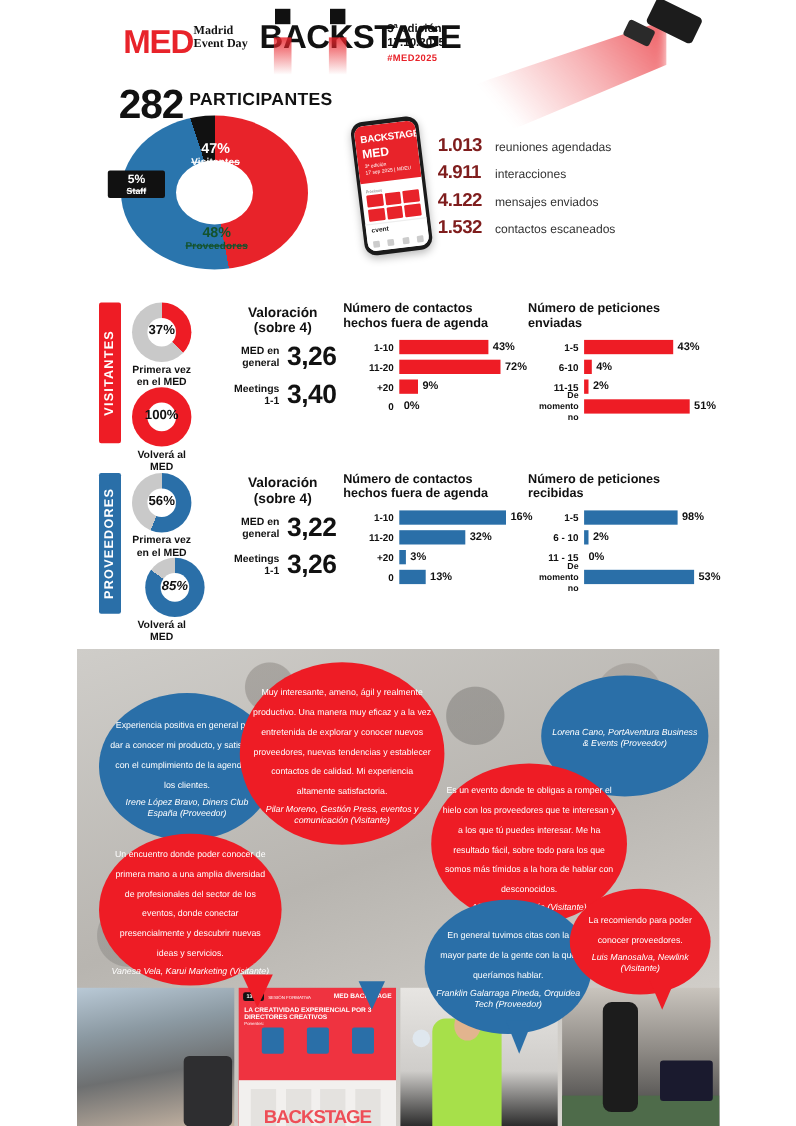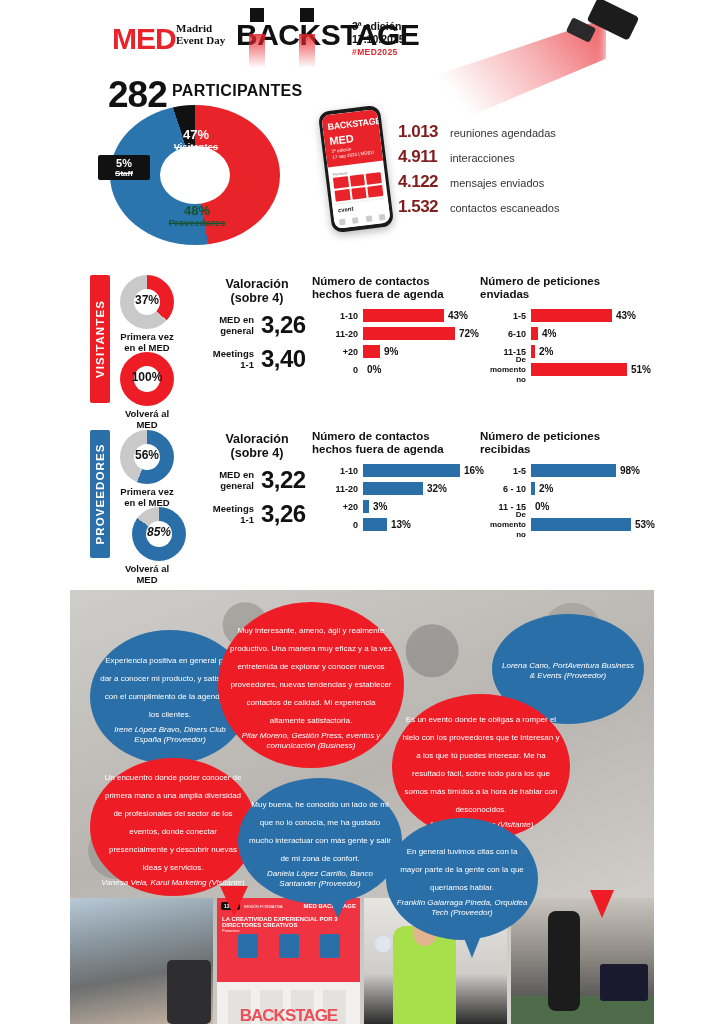--- a/index.html
+++ b/index.html
@@ -446,21 +446,21 @@
     <div class="bub blue" style="left:20px;top:40px;width:160px;height:134px;">
       <div>
         <span class="q">Experiencia positiva en general para dar a conocer mi producto, y satisfecha con el cumplimiento de la agenda de los clientes.</span>
         <span class="a">Irene López Bravo, Diners Club España (Proveedor)</span>
       </div>
     </div>
 
     <div class="bub red" style="left:148px;top:12px;width:186px;height:166px;z-index:3;">
       <div>
         <span class="q">Muy interesante, ameno, ágil y realmente productivo. Una manera muy eficaz y a la vez entretenida de explorar y conocer nuevos proveedores, nuevas tendencias y establecer contactos de calidad. Mi experiencia altamente satisfactoria.</span>
-        <span class="a">Pilar Moreno, Gestión Press, eventos y comunicación (Business)</span>
+        <span class="a">Pilar Moreno, Gestión Press, eventos y comunicación (Visitante)</span>
       </div>
     </div>
 
     <div class="bub blue" style="left:422px;top:24px;width:152px;height:110px;">
       <div>
         <span class="a">Lorena Cano, PortAventura Business &amp; Events (Proveedor)</span>
       </div>
     </div>
 
     <div class="bub red" style="left:322px;top:104px;width:178px;height:146px;z-index:4;align-items:flex-end;">
@@ -470,34 +470,34 @@
       </div>
     </div>
 
     <div class="bub red" style="left:20px;top:168px;width:166px;height:138px;z-index:3;">
       <div>
         <span class="q">Un encuentro donde poder conocer de primera mano a una amplia diversidad de profesionales del sector de los eventos, donde conectar presencialmente y descubrir nuevas ideas y servicios.</span>
         <span class="a">Vanesa Vela, Karui Marketing (Visitante)</span>
       </div>
     </div>
 
-    <div class="bub blue" style="left:168px;top:188px;width:164px;height:126px;z-index:4;">
-      <div>
-        <span class="q">Muy buena, he conocido un lado de mi que no lo conocía, me ha gustado mucho interactuar con más gente y salir de mi zona de confort.</span>
-        <span class="a">Daniela López Carrillo, Banco Santander (Proveedor)</span>
-      </div>
-    </div>
 
     <div class="bub blue" style="left:316px;top:228px;width:152px;height:122px;z-index:5;">
       <div>
         <span class="q">En general tuvimos citas con la mayor parte de la gente con la que queríamos hablar.</span>
         <span class="a">Franklin Galarraga Pineda, Orquidea Tech (Proveedor)</span>
       </div>
     </div>
 
+    <div class="bub red" style="left:448px;top:218px;width:128px;height:96px;z-index:5;">
+      <div>
+        <span class="q">La recomiendo para poder conocer proveedores.</span>
+        <span class="a">Luis Manosalva, Newlink (Visitante)</span>
+      </div>
+    </div>
 
     <div class="tail" style="left:150px;top:296px;border-left:14px solid transparent;border-right:14px solid transparent;border-top:30px solid #ee1c25;z-index:6;"></div>
     <div class="tail" style="left:256px;top:302px;border-left:12px solid transparent;border-right:12px solid transparent;border-top:26px solid #2a6fa8;z-index:6;"></div>
     <div class="tail" style="left:390px;top:338px;border-left:12px solid transparent;border-right:12px solid transparent;border-top:30px solid #2a6fa8;z-index:6;"></div>
     <div class="tail" style="left:520px;top:300px;border-left:12px solid transparent;border-right:12px solid transparent;border-top:28px solid #ee1c25;z-index:6;"></div>
   </div>
 
   <div class="photos">
     <div class="photo p1">
       <div class="p1-ph"></div>

